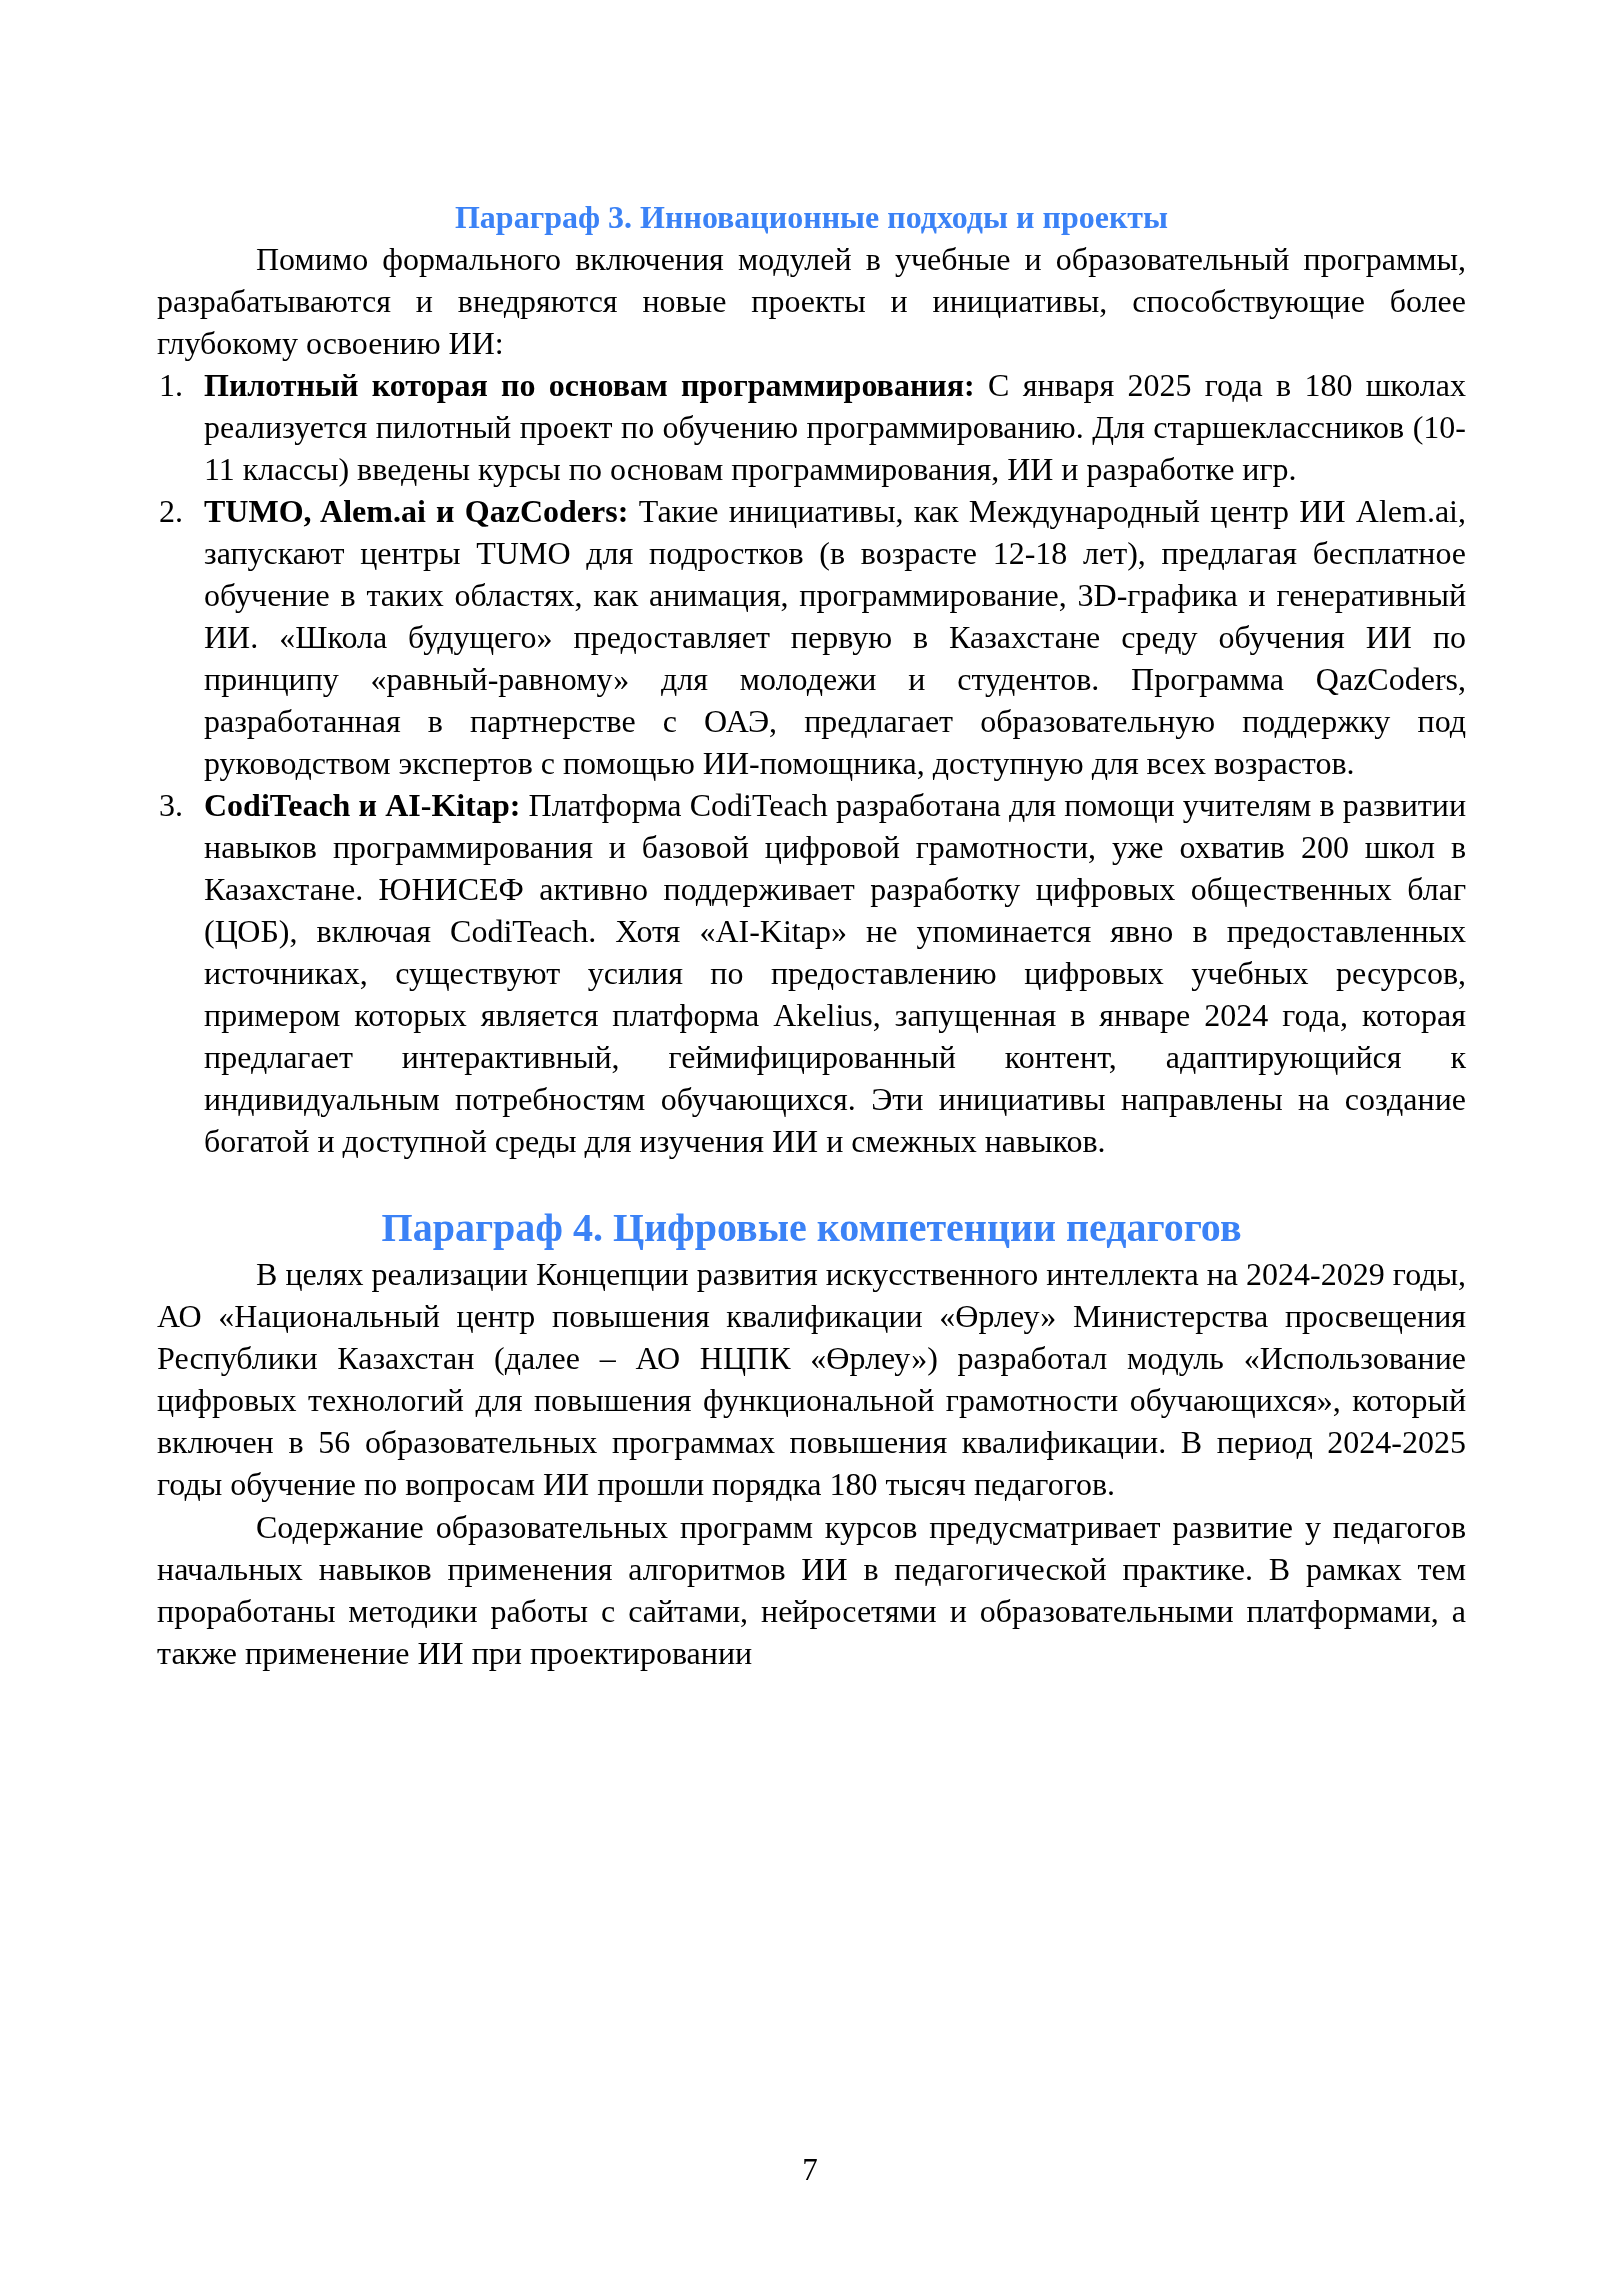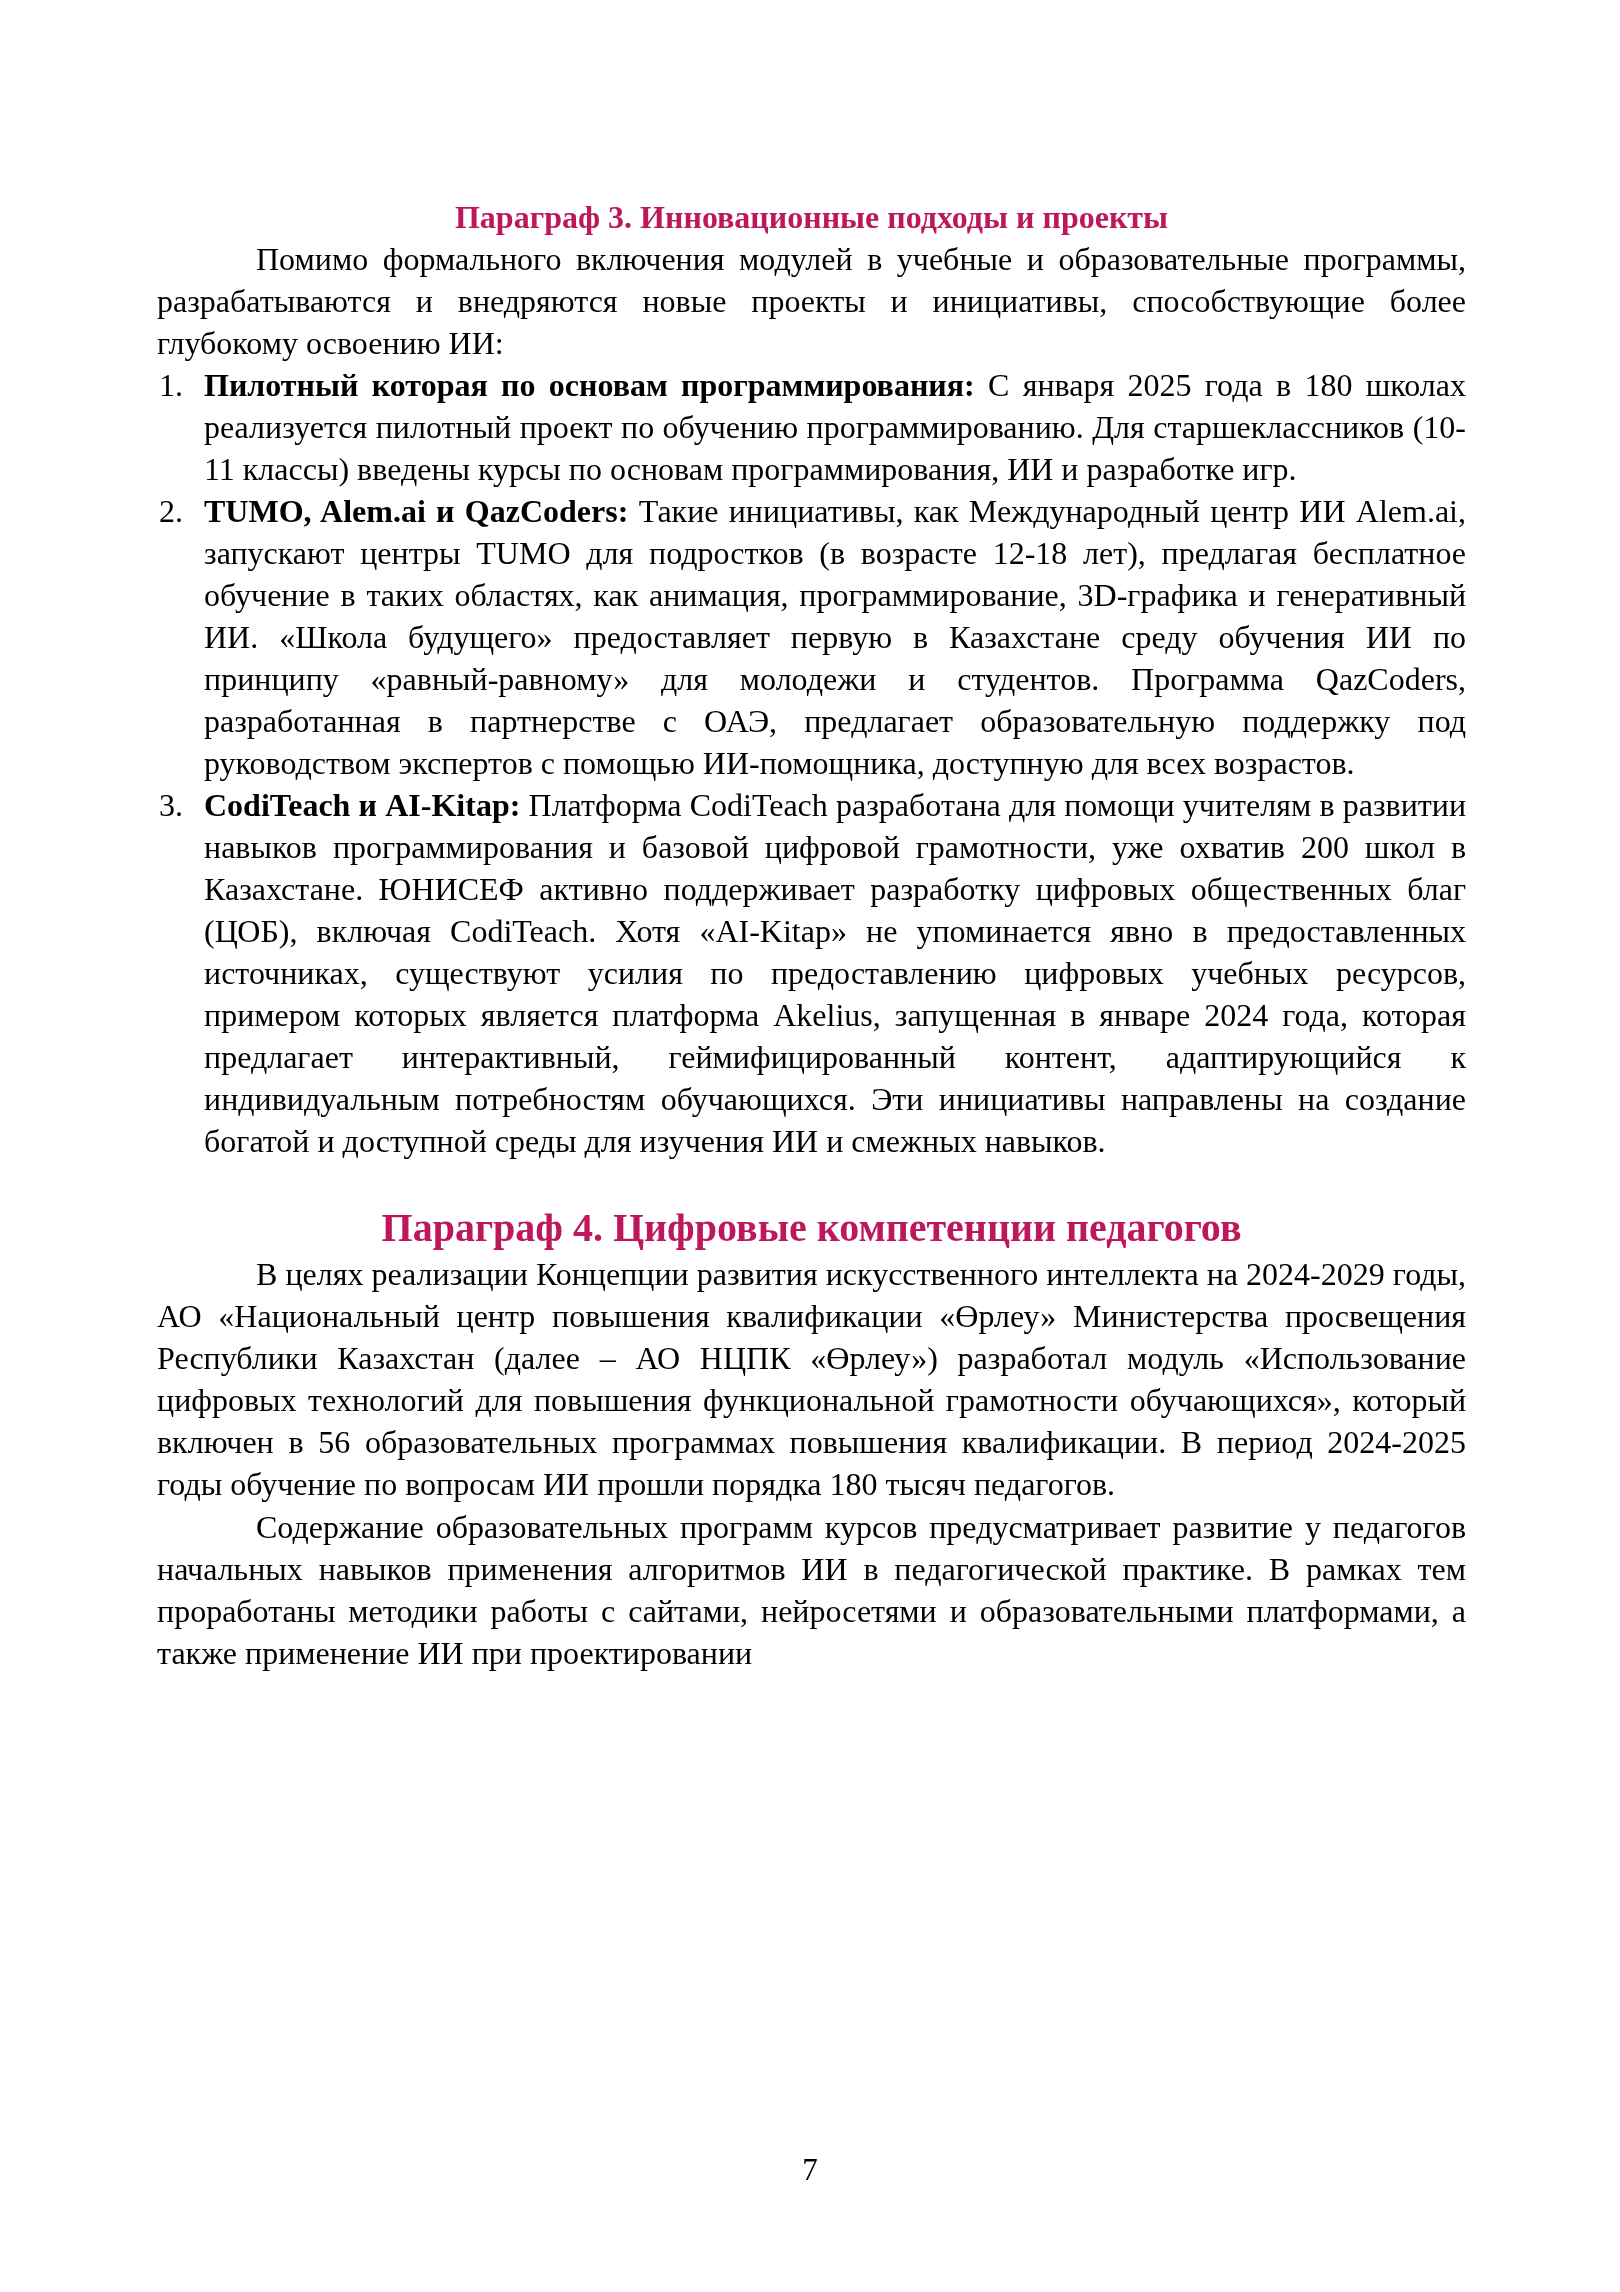--- a/index.html
+++ b/index.html
@@ -27,21 +27,21 @@
       margin: 0;
       text-align: justify;
     }
     .indent {
       text-indent: 99px;
     }
     .heading {
       margin: 41px 0 0 0;
       text-align: center;
       font-weight: bold;
-      color: #be185d;
+      color: #3b82f6;
       line-height: 42px;
     }
     .heading.h4 {
       margin-top: 45px;
       margin-bottom: 3.9px;
     }
     ol.items {
       margin: 0;
       padding: 0;
       list-style: none;
@@ -74,21 +74,21 @@
     }
   </style>
 </head>
 <body>
 
 <div class="page">
 
 
   <h2 class="heading" style="font-size:32px;">Параграф 3. Инновационные подходы и проекты</h2>
 
-  <p class="indent">Помимо формального включения модулей в учебные и образовательные программы, разрабатываются и внедряются новые проекты и инициативы, способствующие более глубокому освоению ИИ:</p>
+  <p class="indent">Помимо формального включения модулей в учебные и образовательный программы, разрабатываются и внедряются новые проекты и инициативы, способствующие более глубокому освоению ИИ:</p>
 
   <ol class="items">
     <li>
       <span class="num">1.</span>
       <span class="bold">Пилотный которая по основам программирования:</span><span> С января 2025 года в 180 школах реализуется пилотный проект по обучению программированию. Для старшеклассников (10-11 классы) введены курсы по основам программирования, ИИ и разработке игр.</span>
     </li>
     <li>
       <span class="num">2.</span>
       <span class="bold">TUMO, Alem.ai и QazCoders:</span><span> Такие инициативы, как Международный центр ИИ Alem.ai, запускают центры TUMO для подростков (в возрасте 12-18 лет), предлагая бесплатное обучение в таких областях, как анимация, программирование, 3D-графика и генеративный ИИ. «Школа будущего» предоставляет первую в Казахстане среду обучения ИИ по принципу «равный-равному» для молодежи и студентов. Программа QazCoders, разработанная в партнерстве с ОАЭ, предлагает образовательную поддержку под руководством экспертов с помощью ИИ-помощника, доступную для всех возрастов.</span>
     </li>

